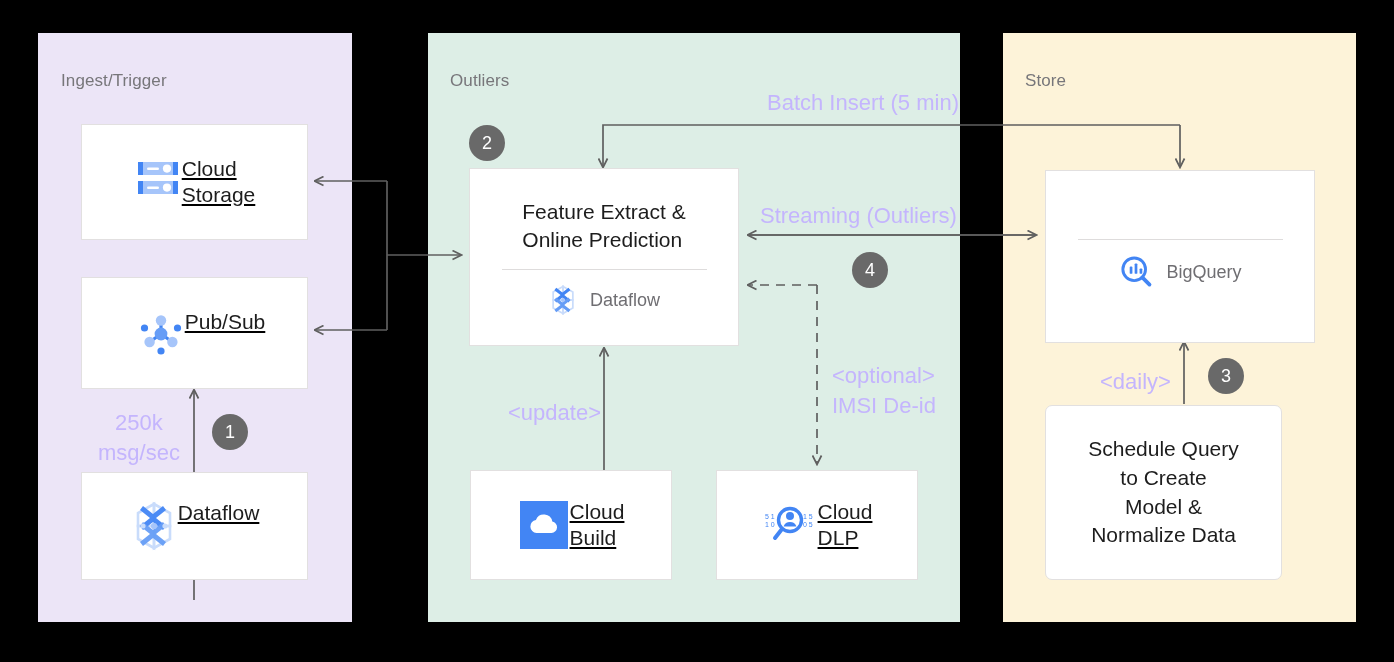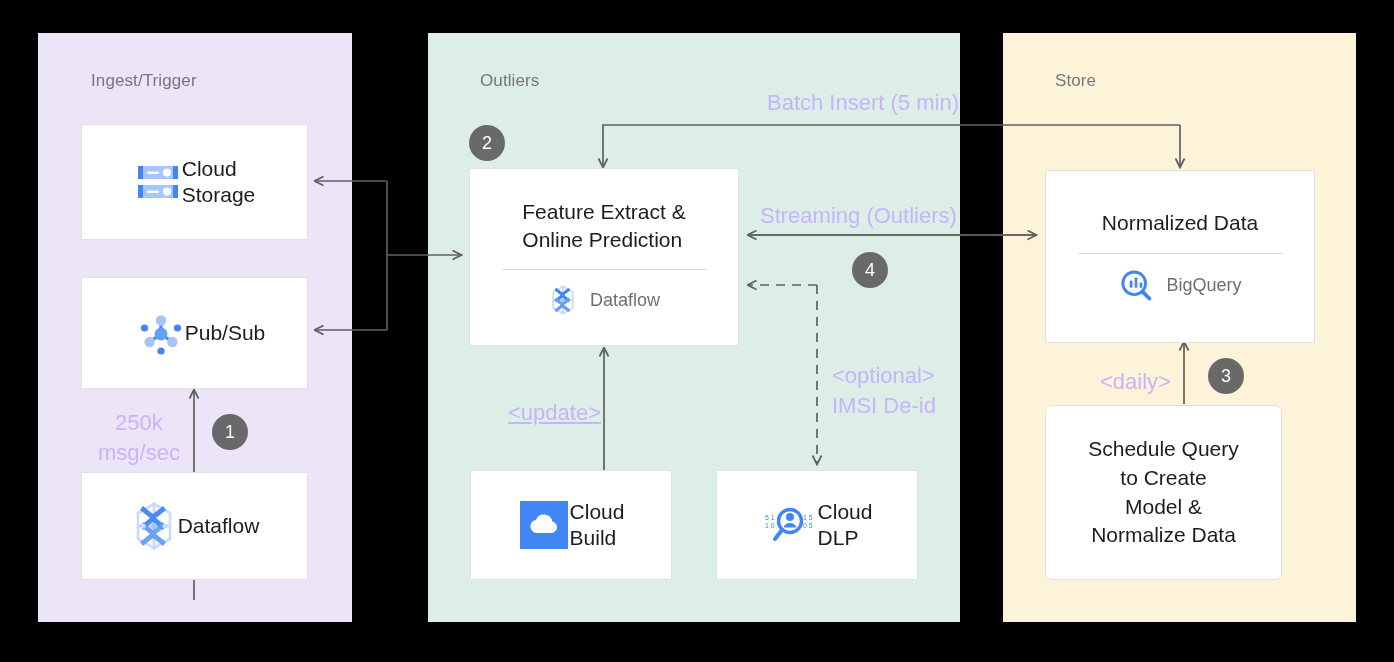--- a/index.html
+++ b/index.html
@@ -18,34 +18,34 @@
   .panel {
     position: absolute;
     box-sizing: border-box;
   }
   .panel-title {
     position: absolute;
     font-size: 17px;
     color: #77767a;
     letter-spacing: 0.1px;
     white-space: nowrap;
-    margin-left: 30px;
   }
   .card {
     position: absolute;
     box-sizing: border-box;
     background: #ffffff;
     border: 1px solid #e2e0e0;
     display: flex;
     align-items: center;
     justify-content: center;
   }
   .card-inner {
     display: flex;
-    align-items: center;
+    align-items: flex-start;
+    text-decoration: underline;
   }
   .card-label {
     font-size: 21px;
     color: #1d1d1d;
     line-height: 1.25;
     white-space: pre-line;
   }
   .stack-card {
     flex-direction: column;
     justify-content: center;
@@ -254,21 +254,20 @@
           <path d="M21.5 27.5 a7 7 0 0 1 13 0 Z" fill="#4285f4"></path>
           <line x1="20" y1="30" x2="13" y2="39" stroke="#4285f4" stroke-width="4" stroke-linecap="round"></line>
         </svg>
       </span>
       <span class="card-label">Cloud
 DLP</span>
     </div>
   </div>
 
   <div class="card stack-card" style="left:1045px; top:170px; width:270px; height:173px;">
-    <div class="stack-title">Normalized Data</div>
     <div class="divider"></div>
     <div class="sub-row">
       <span>
         <svg class="icon-svg" width="36" height="36" viewBox="0 0 40 40">
           <circle cx="18" cy="17" r="12.6" fill="none" stroke="#4285f4" stroke-width="3.2"></circle>
           <rect x="13" y="14" width="3" height="8" rx="1" fill="#4285f4"></rect>
           <rect x="18.5" y="10.5" width="3" height="11.5" rx="1" fill="#4285f4"></rect>
           <rect x="24" y="16" width="3" height="6" rx="1" fill="#4285f4"></rect>
           <line x1="27" y1="26" x2="35" y2="34" stroke="#4285f4" stroke-width="4.2" stroke-linecap="round"></line>
         </svg>
@@ -284,21 +283,21 @@
 Normalize Data</div>
   </div>
 
   <div class="edge-label" style="left:98px; top:408px; text-align:center;">250k
 msg/sec</div>
 
   <div class="edge-label" style="left:767px; top:88px;">Batch Insert (5 min)</div>
 
   <div class="edge-label" style="left:760px; top:201px;">Streaming (Outliers)</div>
 
-  <div class="edge-label" style="left:508px; top:398px;text-decoration:underline;">&lt;update&gt;</div>
+  <div class="edge-label" style="left:508px; top:398px;">&lt;update&gt;</div>
 
   <div class="edge-label" style="left:832px; top:361px;">&lt;optional&gt;
 IMSI De-id</div>
 
   <div class="edge-label" style="left:1100px; top:367px;">&lt;daily&gt;</div>
 
   <div class="badge" style="left:212px; top:414px;">1</div>
   <div class="badge" style="left:469px; top:125px;">2</div>
   <div class="badge" style="left:1208px; top:358px;">3</div>
   <div class="badge" style="left:852px; top:252px;">4</div>

